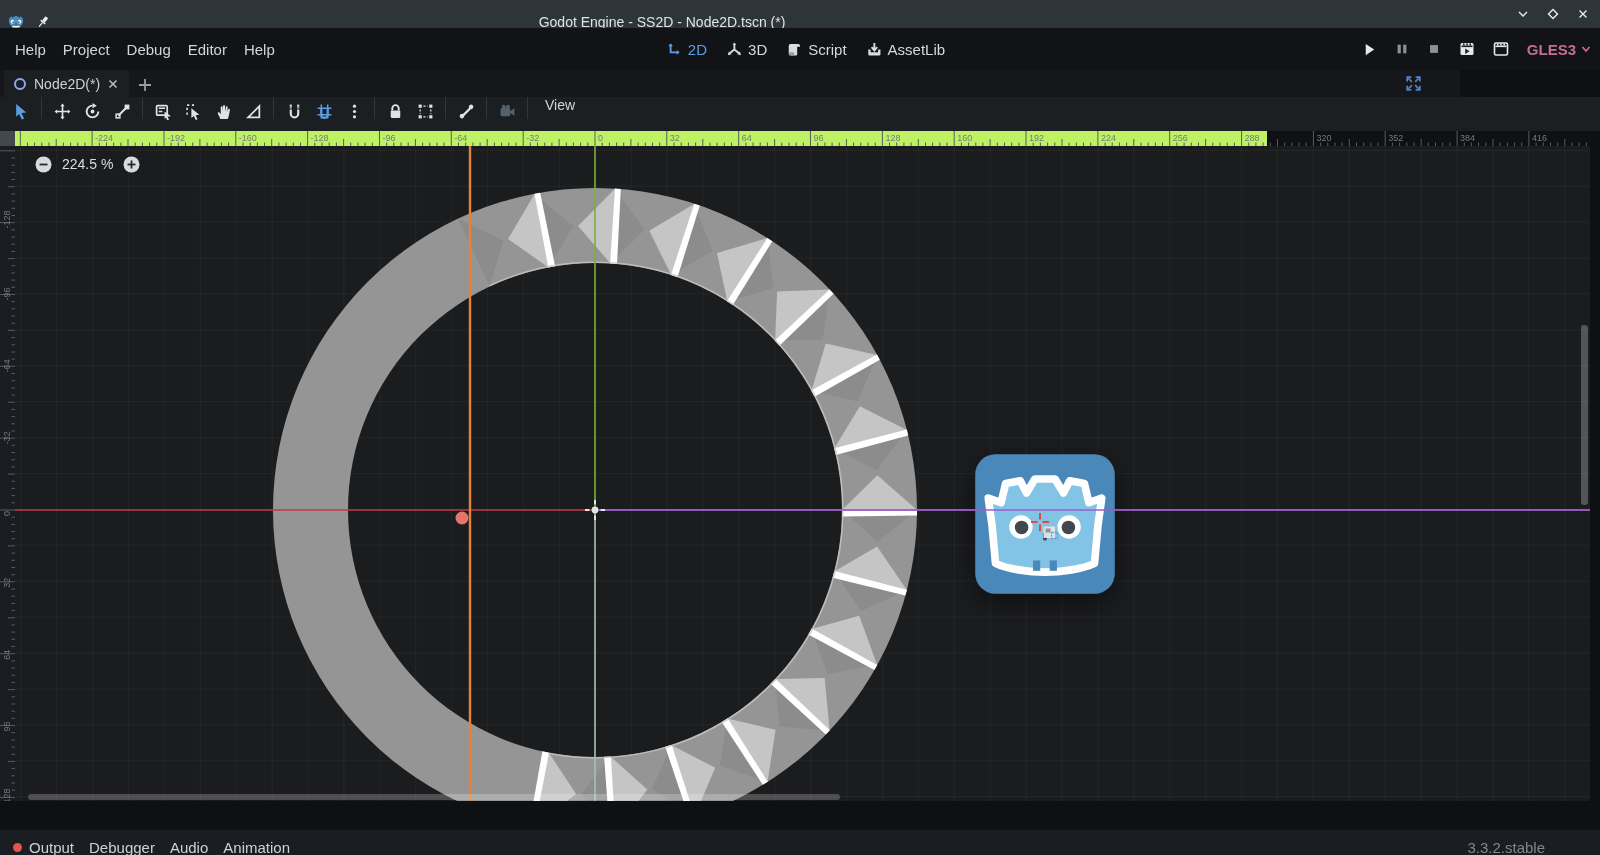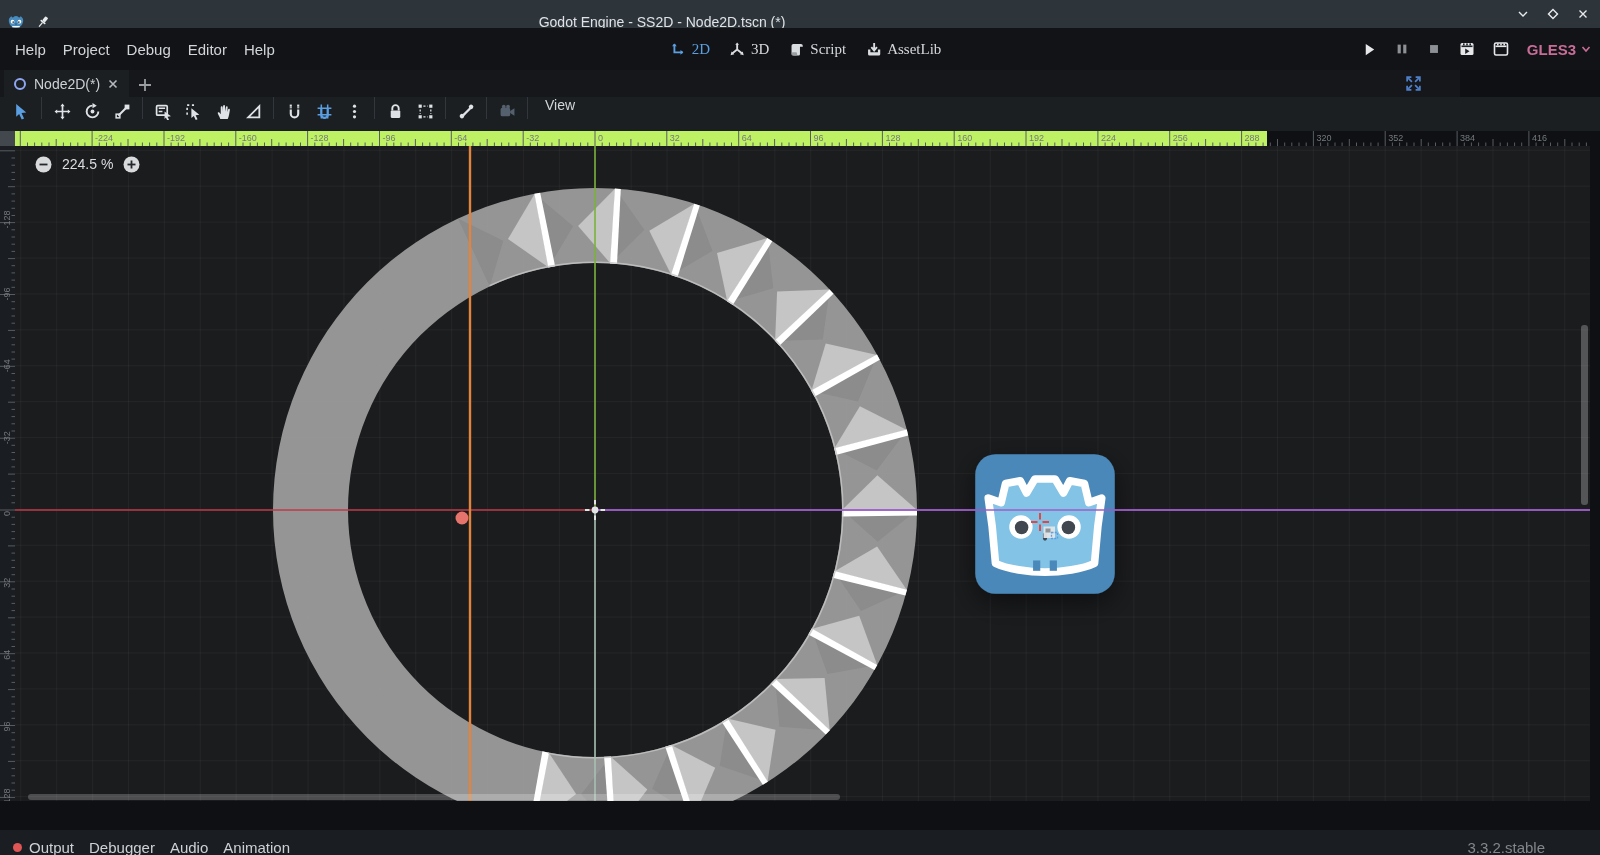--- a/index.html
+++ b/index.html
@@ -5,21 +5,21 @@
   * { margin:0; padding:0; box-sizing:border-box; }
   html,body { width:1600px; height:855px; overflow:hidden; background:#0e1013; font-family:"Liberation Sans",sans-serif; }
   .titlebar { position:absolute; left:0; top:0; width:1600px; height:44px; background:#2d343a; display:flex; align-items:center; }
   .tb-icons { display:flex; align-items:center; gap:10px; padding-left:6px; }
   .title { position:absolute; left:662px; top:50%; transform:translate(-50%,-50%); color:#dfe3e7; font-size:14px; white-space:nowrap; }
   .win-controls { position:absolute; right:10px; top:0; height:28px; display:flex; align-items:center; gap:16px; }
   .menubar { position:absolute; left:0; top:28px; width:1600px; height:42px; background:#121316; display:flex; align-items:center; }
   .menus { display:flex; align-items:center; padding-left:15px; gap:17px; }
   .menu-item { color:#d2d5d8; font-size:15px; }
   .workspaces { position:absolute; left:806px; top:0; height:42px; transform:translateX(-50%); display:flex; align-items:center; gap:20px; }
-  .ws { display:flex; align-items:center; gap:6px; color:#d6d9dc; font-size:15px;font-family:Liberation Serif, serif; }
+  .ws { display:flex; align-items:center; gap:6px; color:#d6d9dc; font-size:15px; }
   .ws.active { color:#5b9fe3; }
   .playbar { position:absolute; right:8px; top:0; height:42px; display:flex; align-items:center; gap:18px; }
   .renderer { color:#c76d98; font-size:15px; font-weight:bold; display:flex; align-items:center; gap:4px; }
   .tabbar { position:absolute; left:0; top:70px; width:1460px; height:27px; background:#15171a; display:flex; align-items:flex-end; }
   .tab { height:27px; margin-left:4px; background:#1c1f22; display:flex; align-items:center; gap:7px; padding:0 10px 0 9px; }
   .tab-label { color:#cdd0d4; font-size:14px; }
   .tab-plus { margin-left:8px; margin-bottom:4px; }
   .expand-btn { position:absolute; right:38px; top:5px; }
   .toolbar { position:absolute; left:0; top:97px; width:1600px; height:34px; background:#1c1f22; display:flex; align-items:flex-start; padding-left:6px; }
   .tool-btn { width:30px; height:28px; display:flex; align-items:center; justify-content:center; flex:none; }

